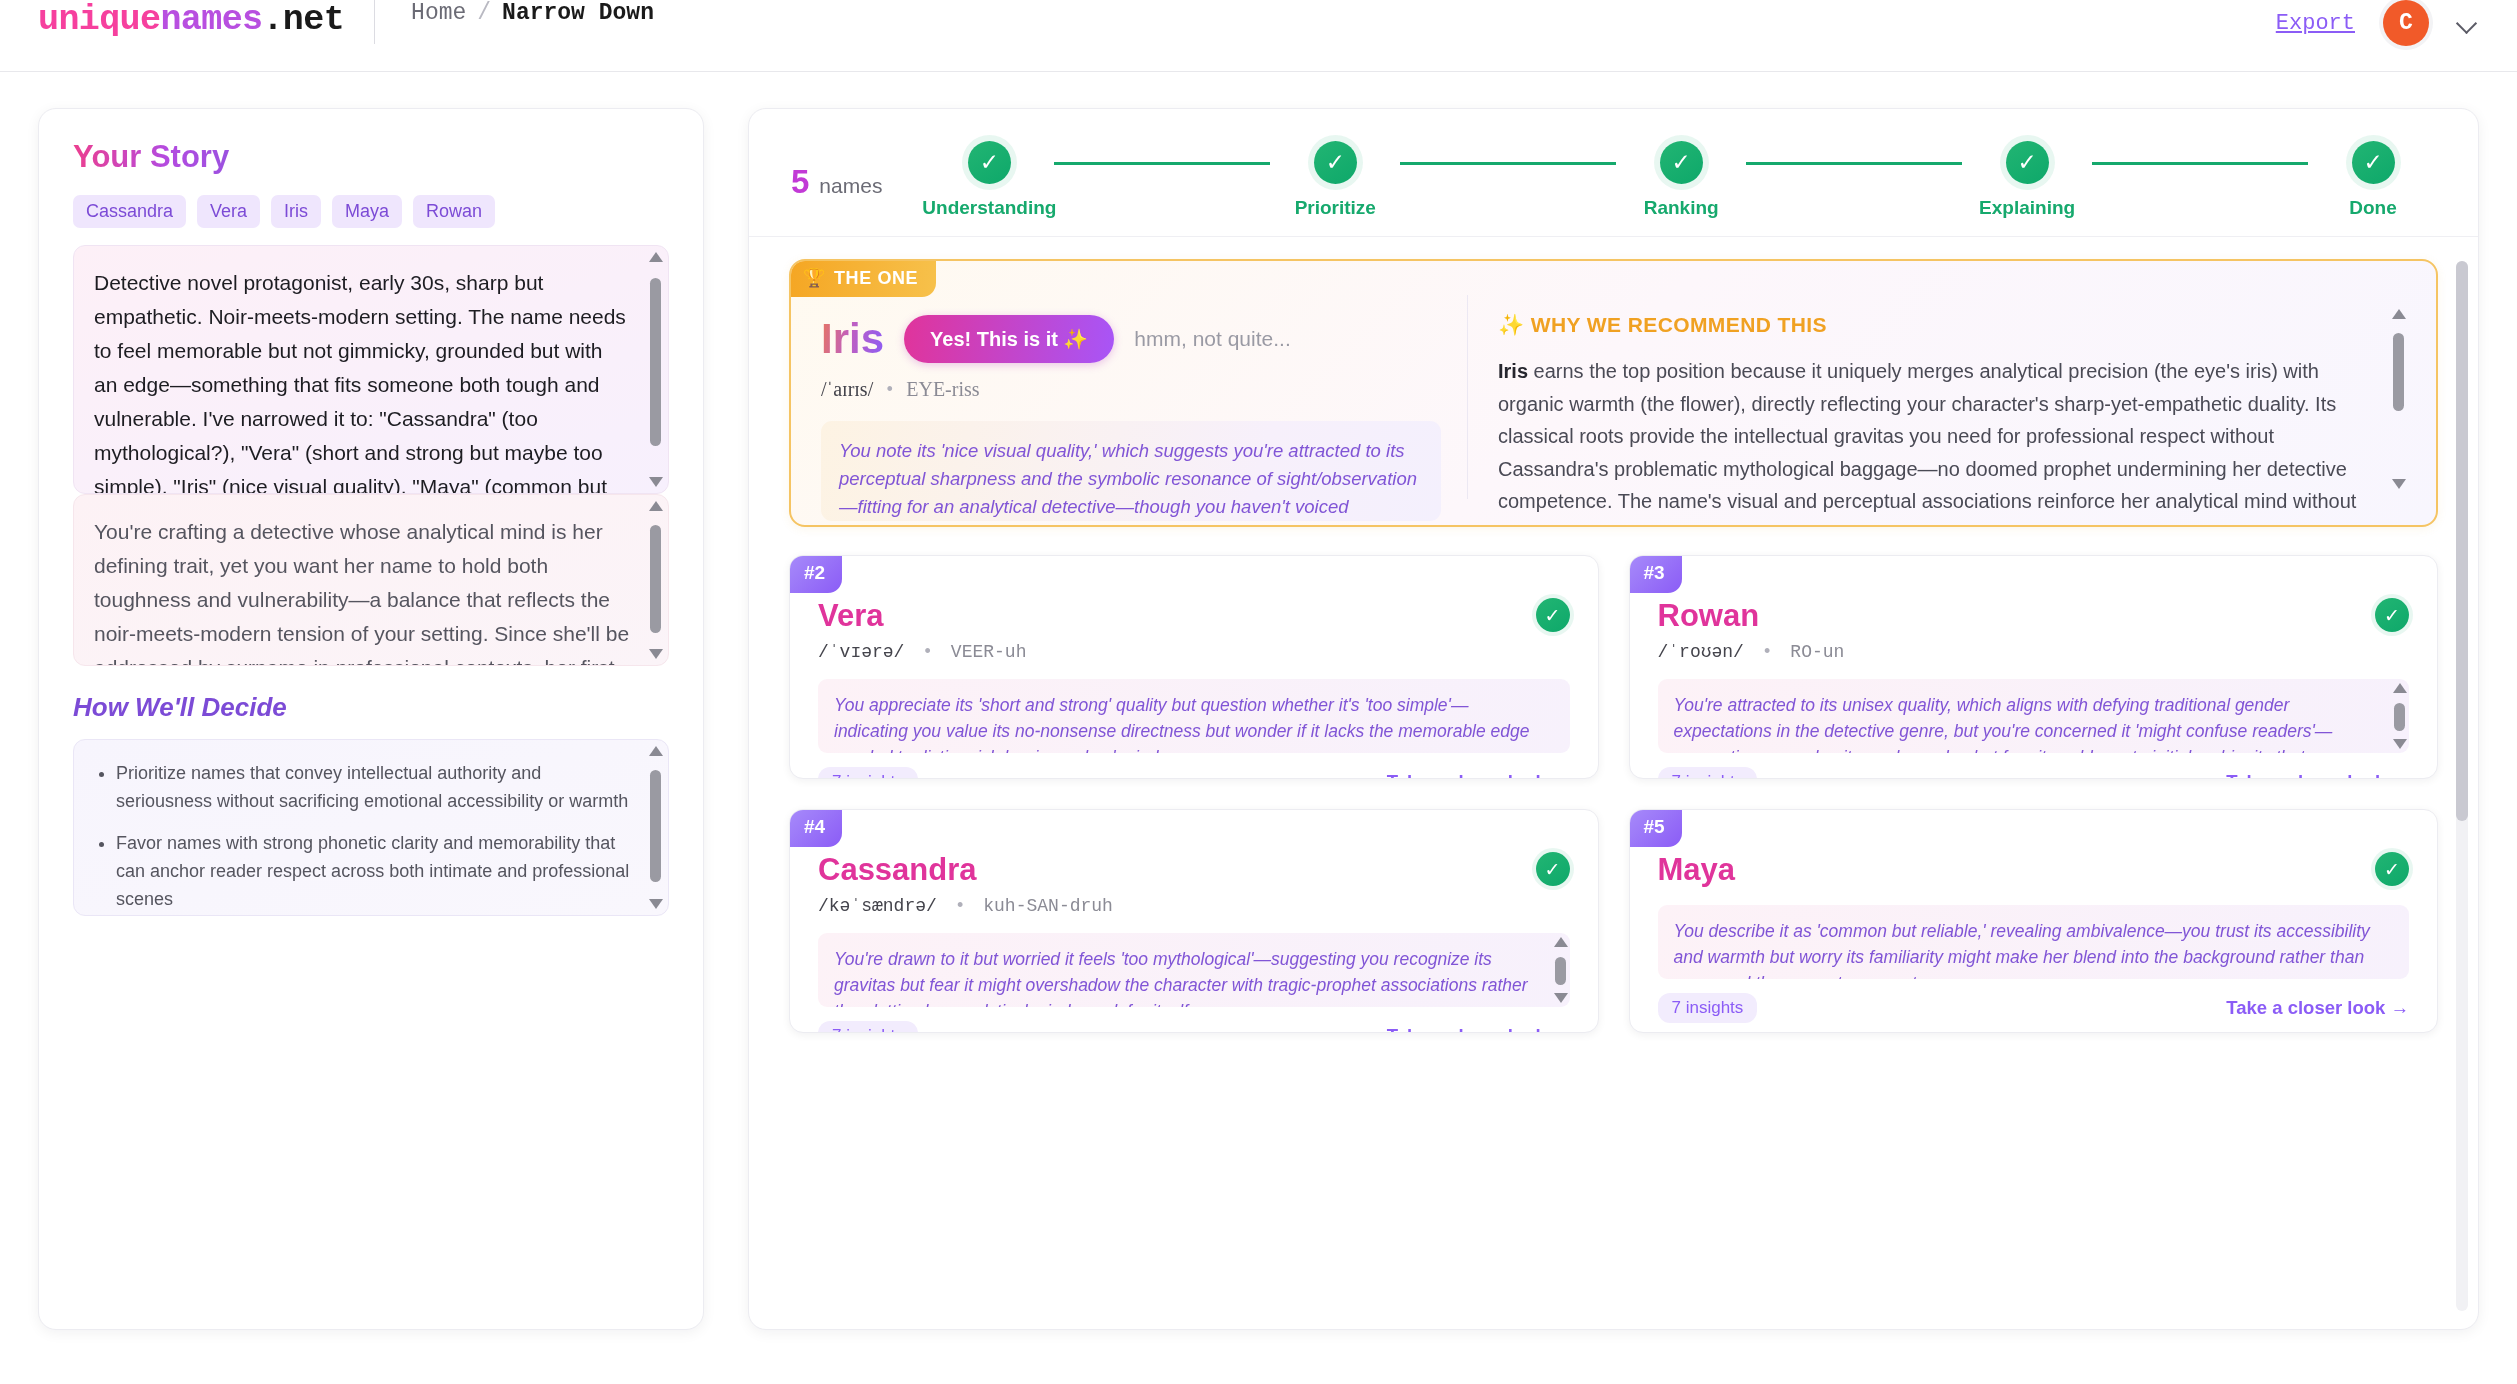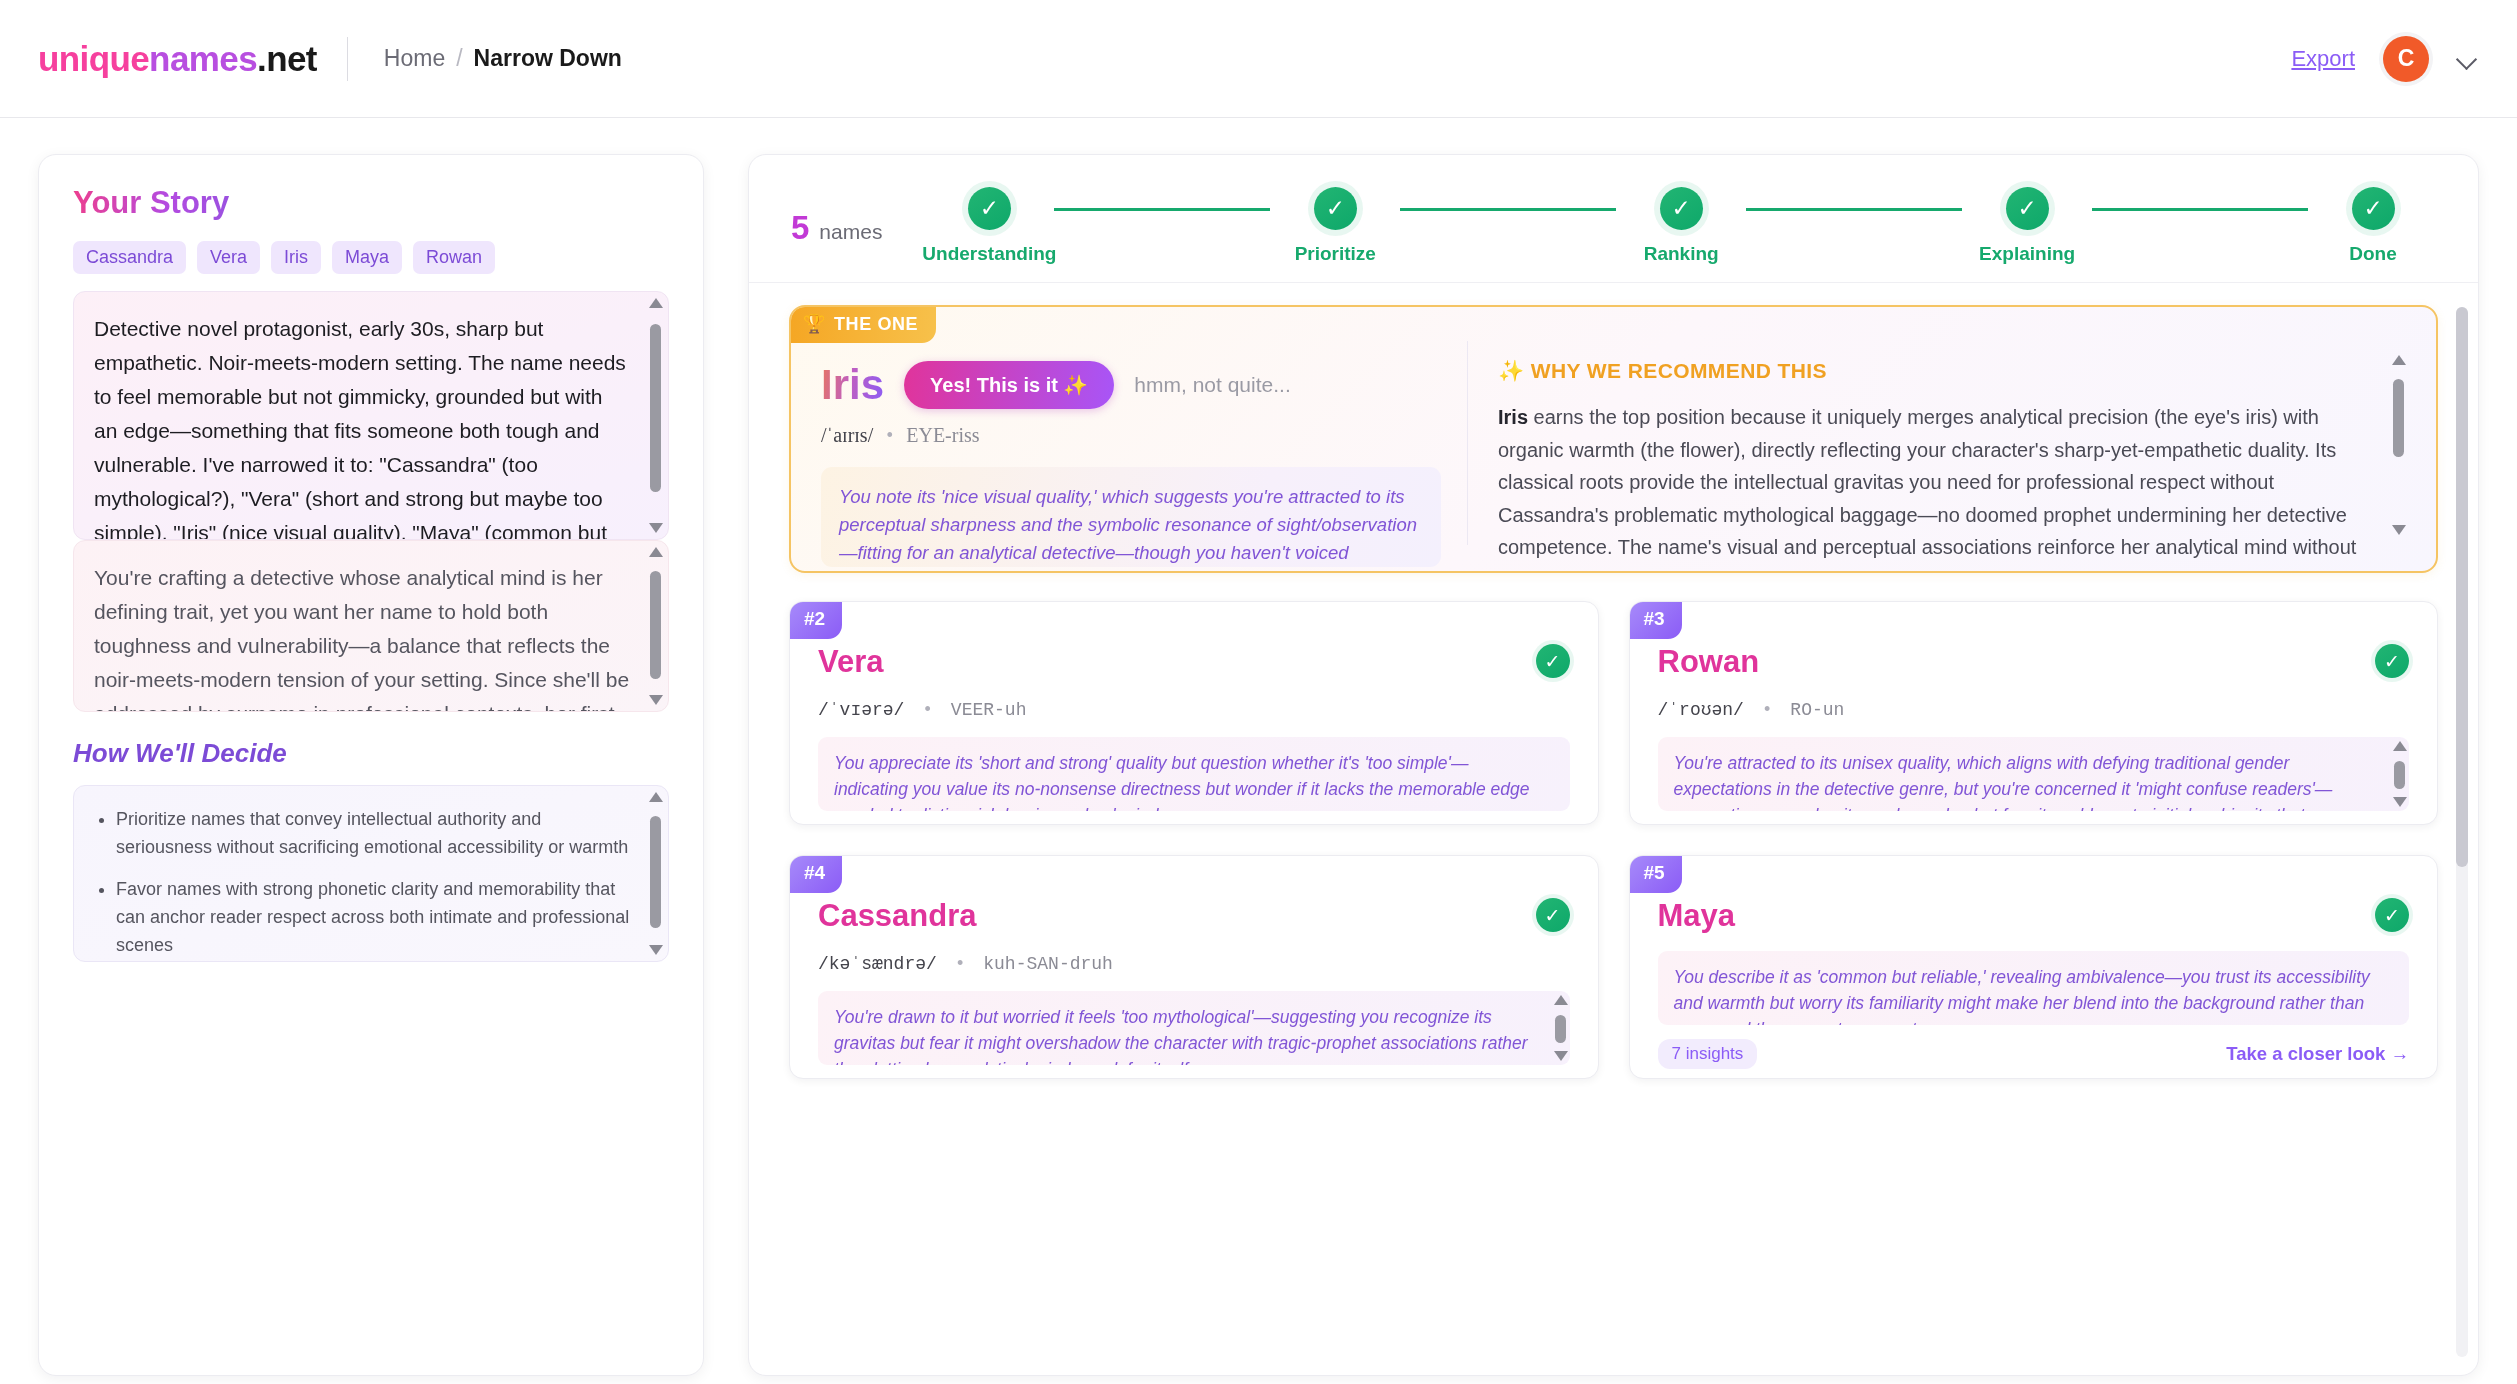--- a/index.html
+++ b/index.html
@@ -5,26 +5,27 @@
   * { box-sizing: border-box; margin: 0; padding: 0; }
   html, body {
     width: 2517px; height: 1384px;
     background: #ffffff;
     font-family: "Liberation Sans", sans-serif;
     overflow: hidden;
   }
 
   
   .topbar {
-    height: 118px; width: 100%;
-    display: flex; align-items: center;
+    height: 72px; width: 100%;
+    display: flex; align-items: flex-start;
     border-bottom: 1px solid #e8e8ec;
     background: #fff;
     padding: 0 38px;
     position: relative;
+    font-family: Liberation Mono, monospace;
   }
   .logo { font-size: 35px; font-weight: 700; letter-spacing: -0.6px; }
   .logo .g1 { color: #f6409e; }
   .logo .g3 { color: #b84fe0; }
   .logo .dotnet { color: #1a1a1a; }
 
   .vdivider { width: 1px; height: 44px; background: #dcdce2; margin: 0 36px 0 30px; }
 
   .breadcrumb { font-size: 23px; display: flex; align-items: center; gap: 11px; }
   .breadcrumb .crumb-home { color: #6b6b75; }
@@ -205,21 +206,21 @@
     border-radius: 14px 0 14px 0;
   }
   .rc-head { display: flex; align-items: flex-start; }
   .rc-name { font-size: 31px; font-weight: 700; color: #e0349b; }
   .rc-check {
     margin-left: auto; width: 34px; height: 34px; border-radius: 50%;
     background: linear-gradient(145deg,#22b573,#0ea86a); color: #fff;
     display: flex; align-items: center; justify-content: center; font-size: 19px;
     box-shadow: 0 0 0 4px rgba(34,181,115,.10);
   }
-  .rc-pron { margin-top: 20px; font-size: 18px; color: #44444c; font-family: "Liberation Mono", monospace; }
+  .rc-pron { margin-top: 8px; font-size: 18px; color: #44444c; font-family: "Liberation Mono", monospace; }
   .rc-pron .dot { color: #b0b0ba; margin: 0 7px; }
   .rc-pron .resp { color: #8b8b95; }
   .rc-insight {
     position: relative; margin-top: 17px;
     background: linear-gradient(105deg,#fdf2f7 0%,#f7f1fc 100%);
     border-radius: 9px; padding: 14px 30px 12px 16px;
     height: 74px; overflow: hidden;
   }
   .rc-insight p { font-size: 17.5px; line-height: 1.48; font-style: italic; color: #8155d6; }
   .rc-foot { display: flex; align-items: center; margin-top: 14px; }

